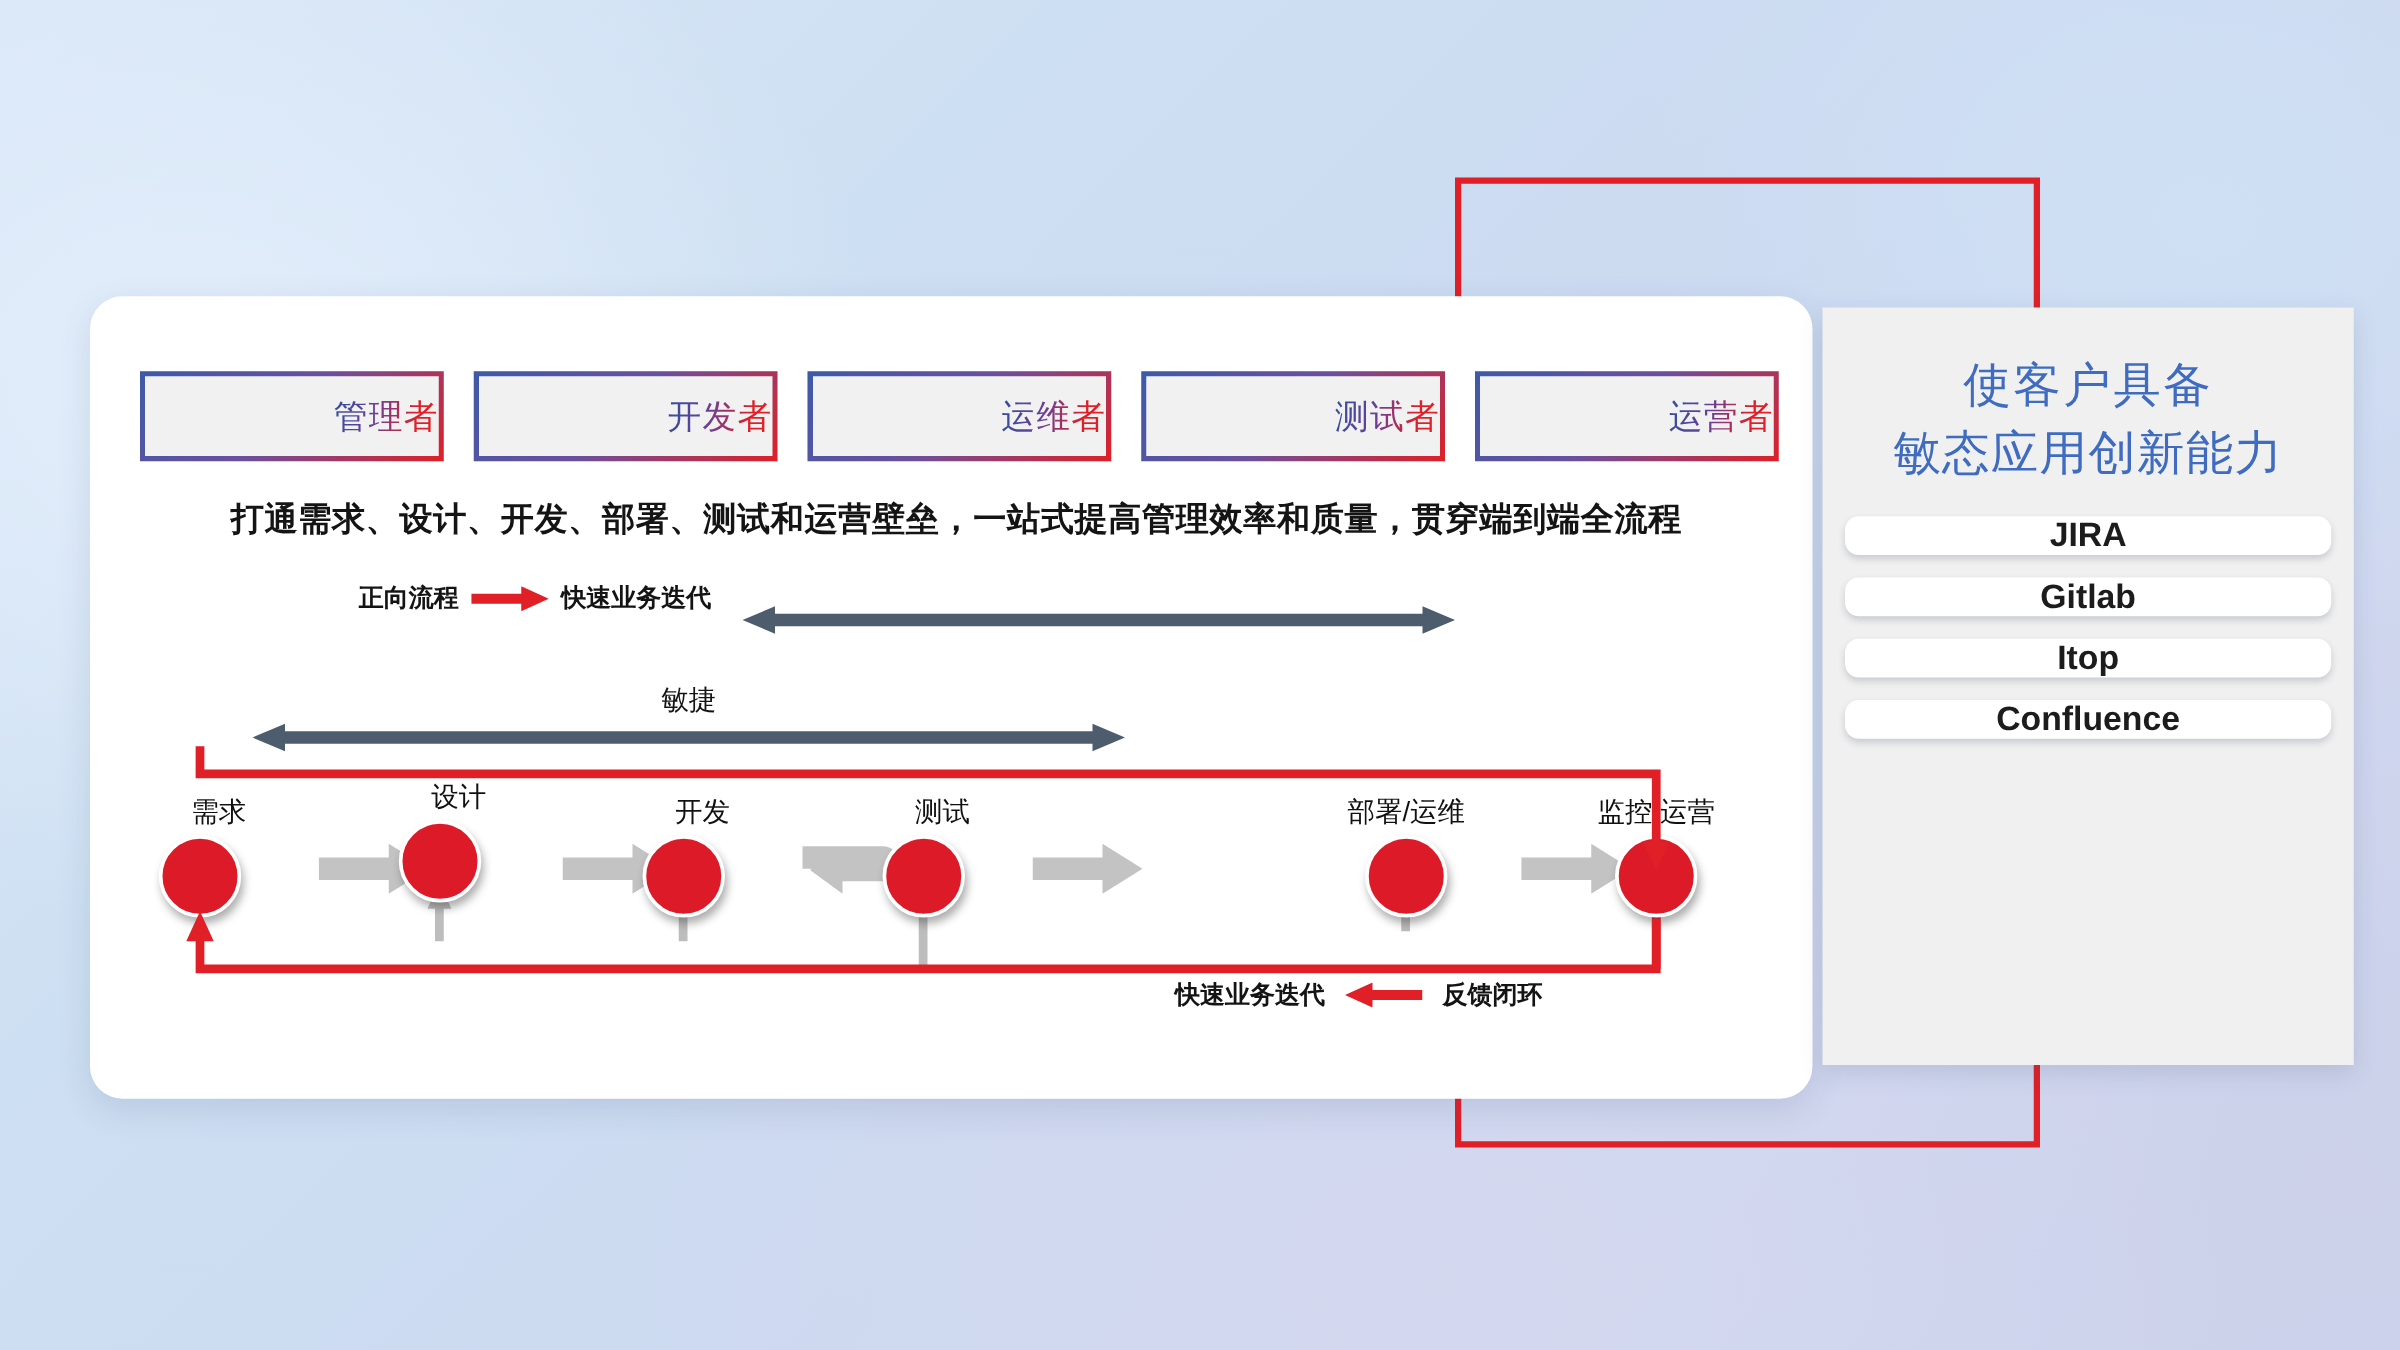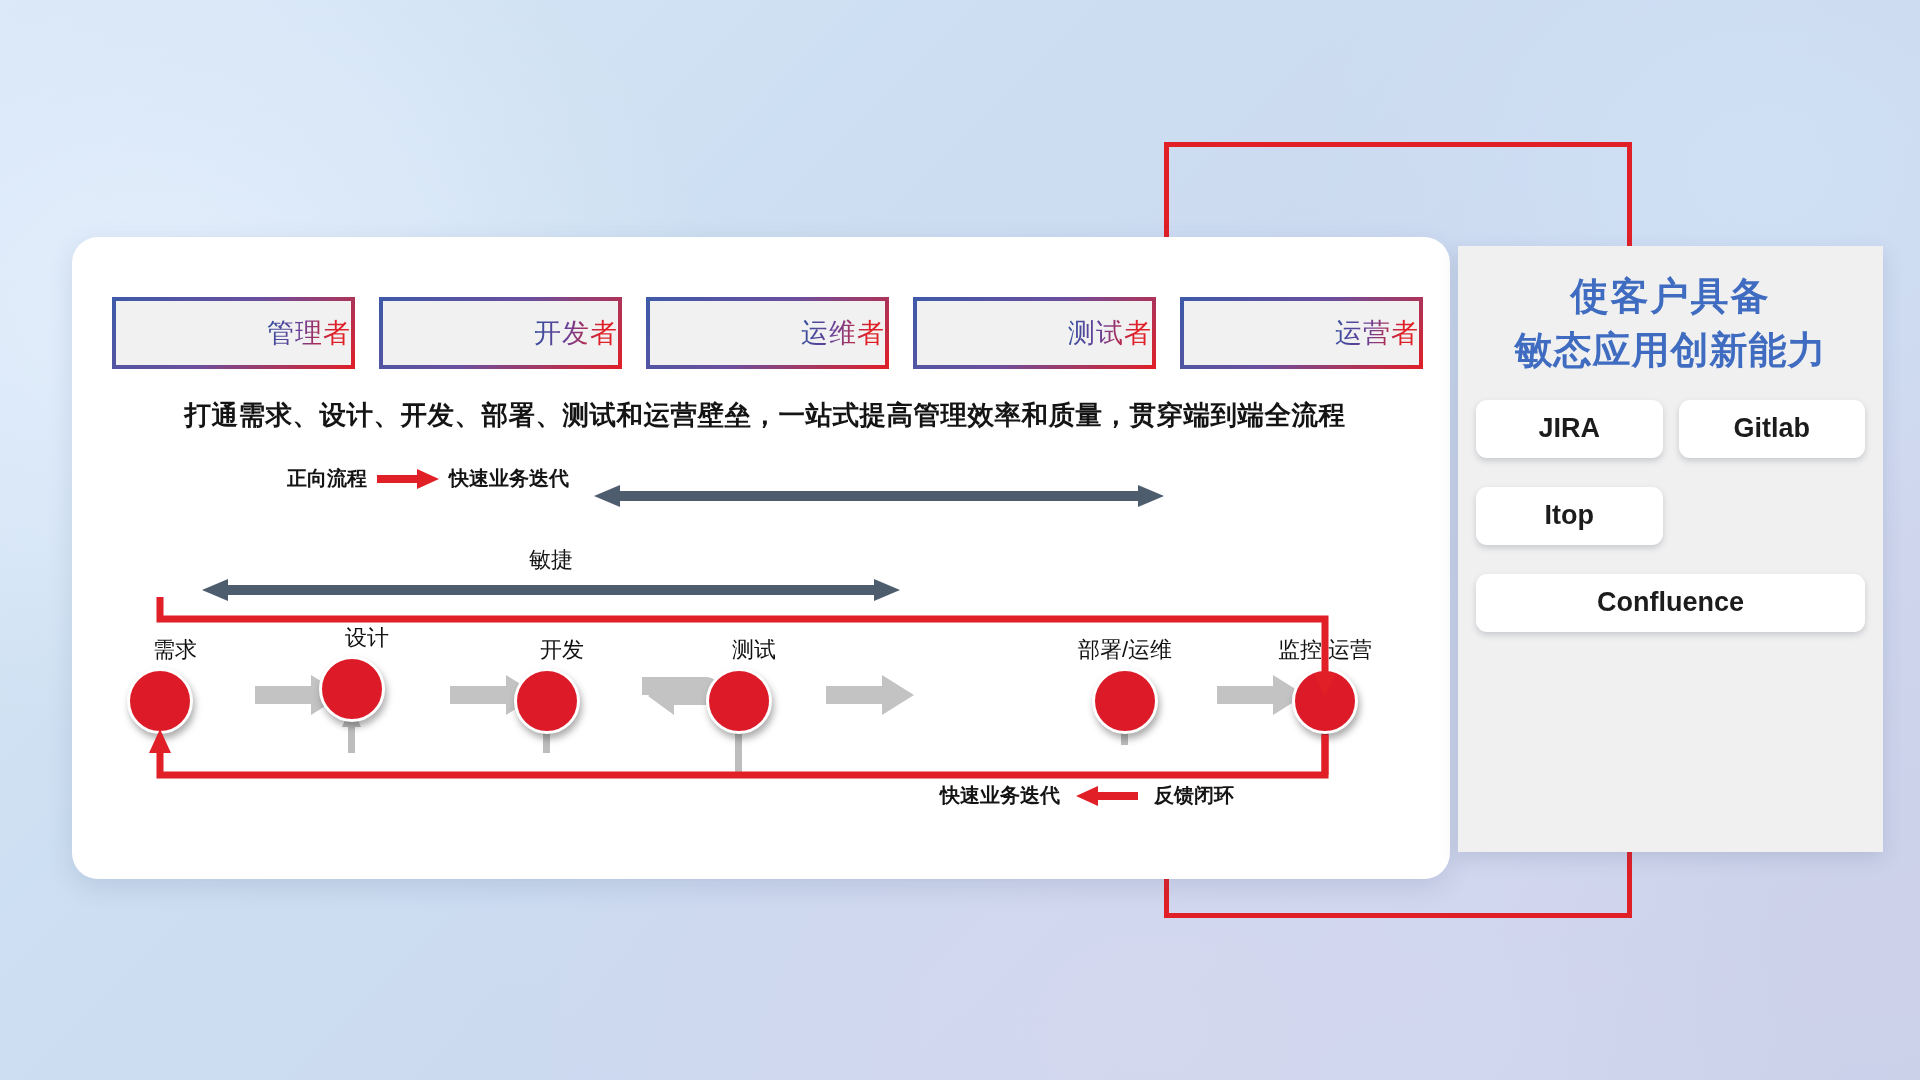--- a/index.html
+++ b/index.html
@@ -184,34 +184,35 @@
     position: absolute;
     left: 1458px;
     top: 246px;
     width: 425px;
     height: 606px;
     background: #f0f0f0;
     box-shadow: 0 6px 18px rgba(60,80,120,0.16);
     z-index: 4;
   }
   .panel-title {
-    margin-top: 24px;
+    margin-top: 37px;
     text-align: center;
     color: #3f6cc0;
-    font-weight: bold;
+    font-weight: normal;
     line-height: 1.42;
   }
   .panel-title .l1 { font-size: 38px; display: block; letter-spacing: 2px; }
   .panel-title .l2 { font-size: 38px; display: block; letter-spacing: 1px; }
 
   .tool-grid {
     margin: 22px 18px 0 18px;
     display: flex;
     flex-wrap: wrap;
-    gap: 29px 16px;
+    gap: 18px 16px;
+    flex-direction: column;
   }
   .tool-pill {
     background: #ffffff;
     border-radius: 11px;
     height: 58px;
     display: flex;
     align-items: center;
     justify-content: center;
     font-size: 27px;
     font-weight: bold;

